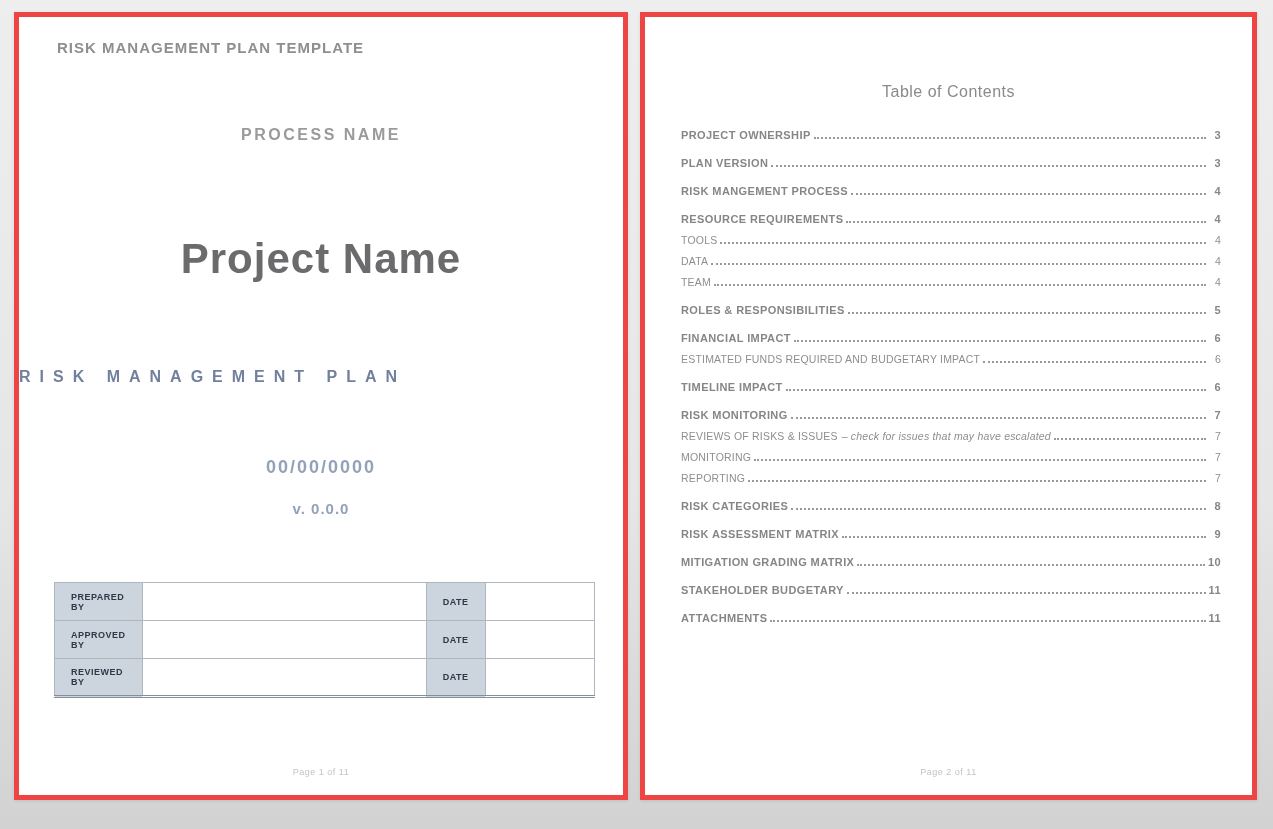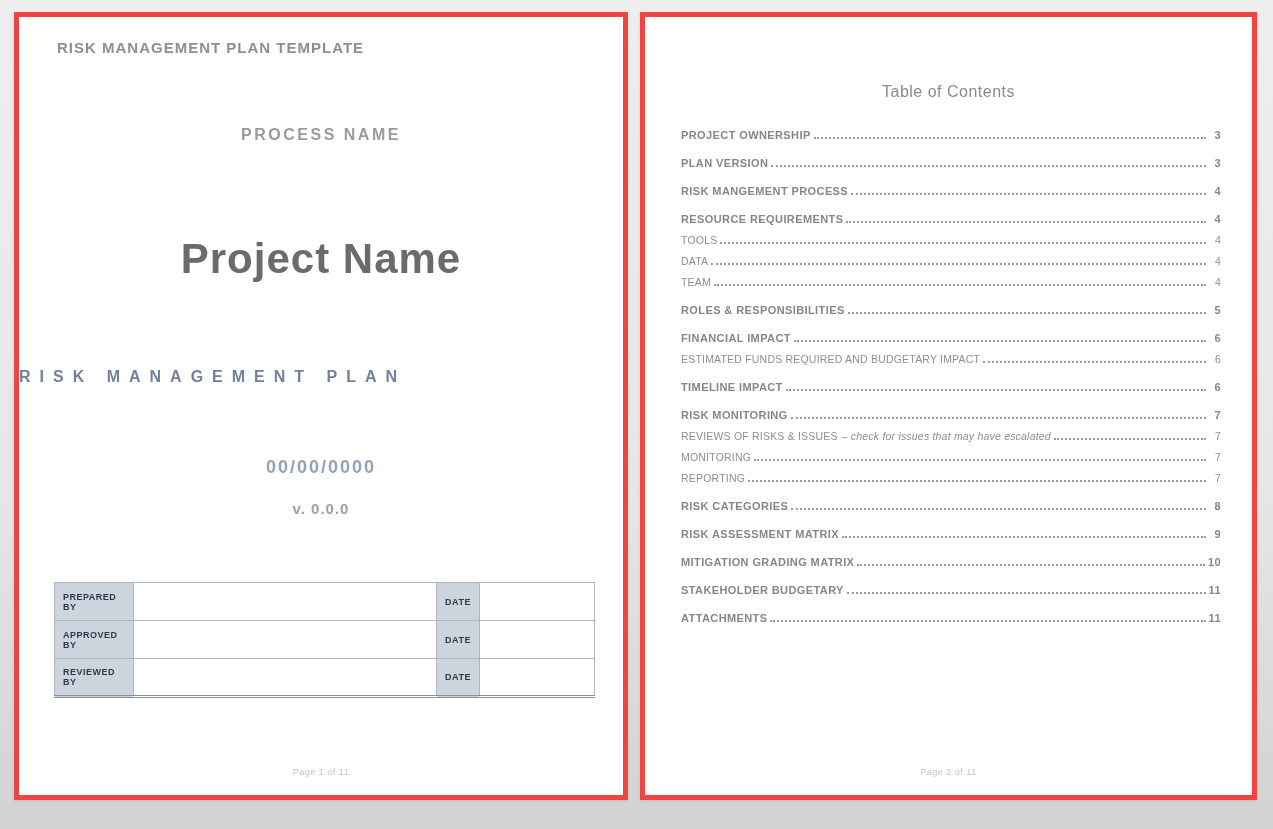--- a/index.html
+++ b/index.html
@@ -84,21 +84,21 @@
     position: absolute;
     left: 35px; top: 565px;
     width: 541px;
     border-collapse: collapse;
     border: 1px solid #7e8894;
     border-bottom: 3px double #868e98;
   }
   .sig-table td {
     border: 1px solid #aeb6bf;
     height: 38px;
-    padding: 0 8px;
+    padding: 0 16px;
     box-sizing: border-box;
   }
   .sig-table td.lbl {
     background: #ccd5dd;
     font-size: 9px;
     font-weight: bold;
     letter-spacing: 0.5px;
     color: #2b3949;
   }
   .sig-table td.c-label { width: 79px;  }

